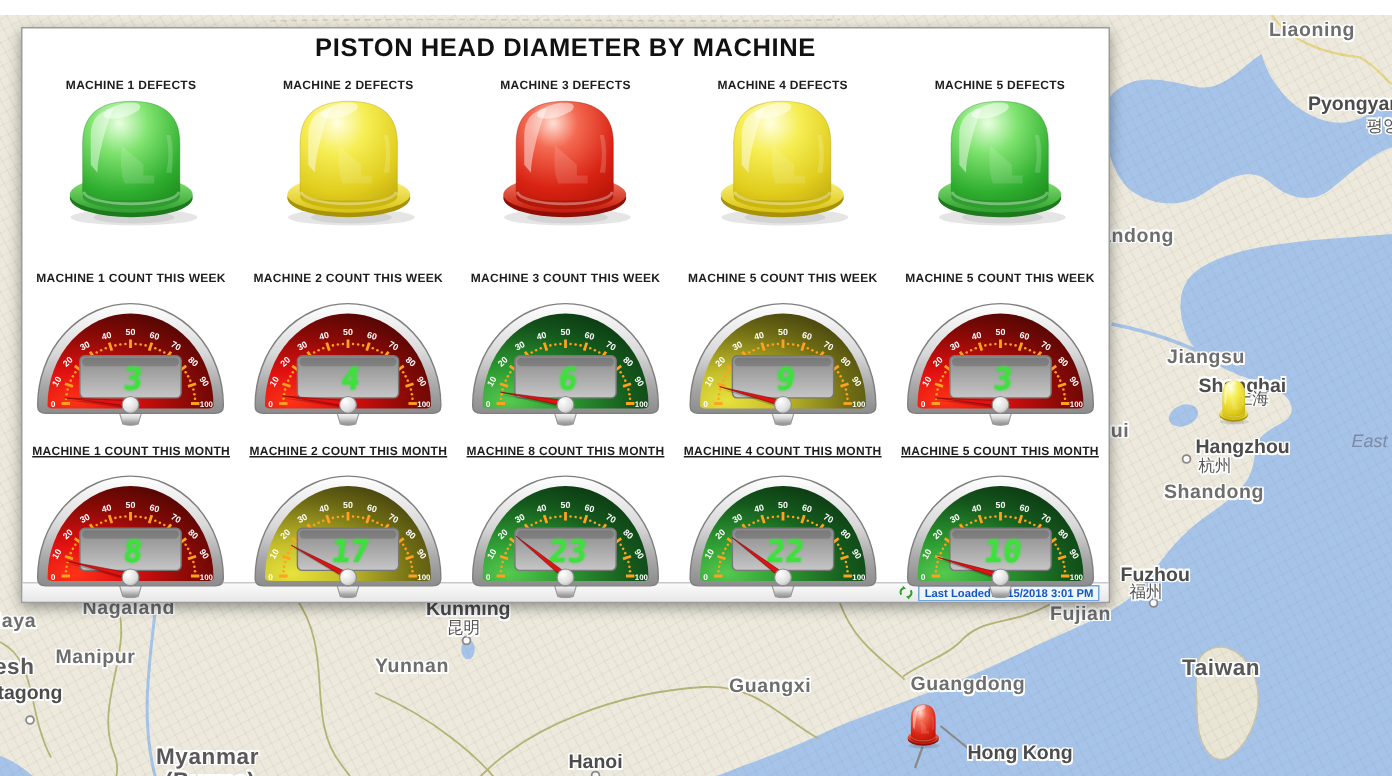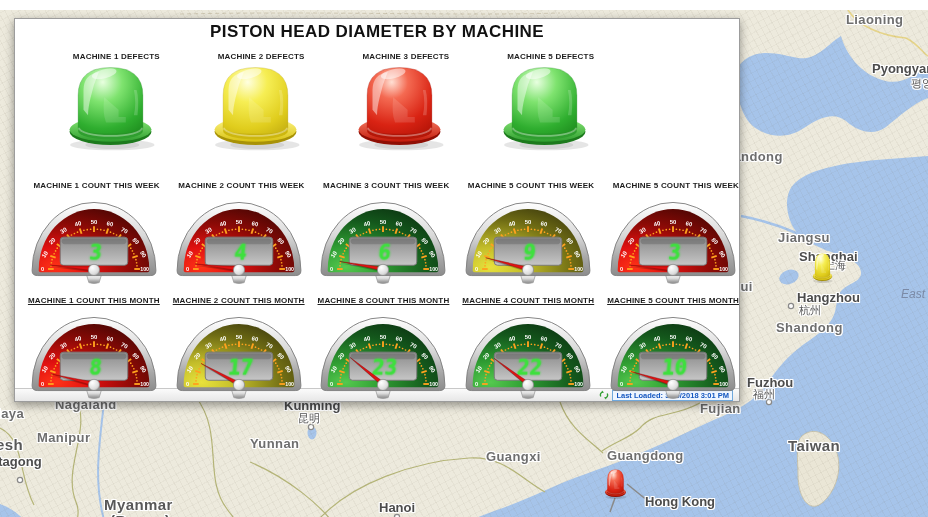--- a/index.html
+++ b/index.html
@@ -19,21 +19,21 @@
   .lbl-country{font-size:15px;font-weight:bold;color:#585858;letter-spacing:.4px;}
   .lbl-cjk{font-size:11px;color:#555;}
   .lbl-sea{font-size:12px;font-style:italic;color:#7b8aa6;text-shadow:none;}
   .map-marker{position:absolute;z-index:2;}
 
   
   .panel{position:absolute;left:14px;top:8px;width:726px;height:384px;background:#fff;
     border:1px solid #9c9c9c;box-shadow:0 3px 9px rgba(0,0,0,.40);z-index:3;overflow:hidden;box-sizing:border-box;}
   .panel-title{text-align:center;margin-top:3px;font-size:17px;font-weight:bold;color:#111;letter-spacing:.4px;}
   .grid-row{display:grid;grid-template-columns:repeat(5,1fr);}
-  .cell{display:flex;flex-direction:column;align-items:flex-end;}
+  .cell{display:flex;flex-direction:column;align-items:center;}
   .w-label{font-size:8px;font-weight:bold;color:#1d1d1d;letter-spacing:.2px;white-space:nowrap;}
   #row-defects{margin-top:10px;} #row-defects .w-label{margin-bottom:2px;}
   #row-week{margin-top:28px;}    #row-week .w-label{margin-bottom:4px;}
   #row-month{margin-top:12px;}   #row-month .w-label{margin-bottom:4px;text-decoration:underline;}
 
   .statusbar{position:absolute;left:0;right:0;bottom:0;height:13px;z-index:0;
     background:linear-gradient(#fbfbfb,#e7e7e7);border-top:1px solid #c8c8c8;
     display:flex;align-items:center;justify-content:flex-end;padding-right:6px;box-sizing:border-box;}
   .grid-row{position:relative;z-index:1;}
   .lastloaded{font-size:7.5px;line-height:9px;color:#1557c0;border:1px solid #6fa8dc;background:#eef5ff;
@@ -268,20 +268,36 @@
             <ellipse cx="55" cy="75.5" rx="36" ry="9.5" fill="#b51708"></ellipse>
             <path d="M19,72 L19,36 Q19,5 55,5 Q91,5 91,36 L91,72 Q91,79 55,79 Q19,79 19,72 Z" fill="url(#dome-red)" stroke="#8f0e04" stroke-opacity="0.35" stroke-width="0.8"></path>
             <path d="M25,52 L25,30 Q25,13 42,10 Q36,24 33,38 Q30,50 30,58 Z" fill="#fff" fill-opacity="0.45"></path>
             <ellipse cx="48" cy="12" rx="14" ry="5" fill="#fff" fill-opacity="0.5" transform="rotate(-14 48 12)"></ellipse>
             <path d="M84,30 Q87,40 85,58 L81,58 Q84,44 81,30 Z" fill="#fff" fill-opacity="0.18"></path>
             <path d="M48,38 L64,52 L64,60 L72,60 L72,66 L50,66 Q46,56 48,38 Z" fill="#fff" fill-opacity="0.13"></path>
             <path d="M20,72 A35,9 0 0 0 90,72" stroke="#fff" stroke-opacity="0.35" stroke-width="2" fill="none"></path>
           </svg>
         </div>
         <div class="cell">
+          <div class="w-label">MACHINE 4 DEFECTS</div>
+          <svg width="99" height="90" viewBox="0 0 110 100" preserveAspectRatio="none">
+            <ellipse cx="57" cy="91" rx="47" ry="6" fill="#000" fill-opacity="0.1"></ellipse>
+            <ellipse cx="57" cy="91" rx="30" ry="4.5" fill="#000" fill-opacity="0.08"></ellipse>
+            <ellipse cx="55" cy="76.5" rx="45.5" ry="14.5" fill="#a89207"></ellipse>
+            <ellipse cx="55" cy="74" rx="45.5" ry="13.5" fill="url(#base-yellow)"></ellipse>
+            <ellipse cx="55" cy="75.5" rx="36" ry="9.5" fill="#cdb70e"></ellipse>
+            <path d="M19,72 L19,36 Q19,5 55,5 Q91,5 91,36 L91,72 Q91,79 55,79 Q19,79 19,72 Z" fill="url(#dome-yellow)" stroke="#a89207" stroke-opacity="0.35" stroke-width="0.8"></path>
+            <path d="M25,52 L25,30 Q25,13 42,10 Q36,24 33,38 Q30,50 30,58 Z" fill="#fff" fill-opacity="0.45"></path>
+            <ellipse cx="48" cy="12" rx="14" ry="5" fill="#fff" fill-opacity="0.5" transform="rotate(-14 48 12)"></ellipse>
+            <path d="M84,30 Q87,40 85,58 L81,58 Q84,44 81,30 Z" fill="#fff" fill-opacity="0.18"></path>
+            <path d="M48,38 L64,52 L64,60 L72,60 L72,66 L50,66 Q46,56 48,38 Z" fill="#fff" fill-opacity="0.13"></path>
+            <path d="M20,72 A35,9 0 0 0 90,72" stroke="#fff" stroke-opacity="0.35" stroke-width="2" fill="none"></path>
+          </svg>
+        </div>
+        <div class="cell">
           <div class="w-label">MACHINE 5 DEFECTS</div>
           <svg width="99" height="90" viewBox="0 0 110 100" preserveAspectRatio="none">
             <ellipse cx="57" cy="91" rx="47" ry="6" fill="#000" fill-opacity="0.1"></ellipse>
             <ellipse cx="57" cy="91" rx="30" ry="4.5" fill="#000" fill-opacity="0.08"></ellipse>
             <ellipse cx="55" cy="76.5" rx="45.5" ry="14.5" fill="#1c7a1c"></ellipse>
             <ellipse cx="55" cy="74" rx="45.5" ry="13.5" fill="url(#base-green)"></ellipse>
             <ellipse cx="55" cy="75.5" rx="36" ry="9.5" fill="#2f9e2f"></ellipse>
             <path d="M19,72 L19,36 Q19,5 55,5 Q91,5 91,36 L91,72 Q91,79 55,79 Q19,79 19,72 Z" fill="url(#dome-green)" stroke="#1c7a1c" stroke-opacity="0.35" stroke-width="0.8"></path>
             <path d="M25,52 L25,30 Q25,13 42,10 Q36,24 33,38 Q30,50 30,58 Z" fill="#fff" fill-opacity="0.45"></path>
             <ellipse cx="48" cy="12" rx="14" ry="5" fill="#fff" fill-opacity="0.5" transform="rotate(-14 48 12)"></ellipse>

